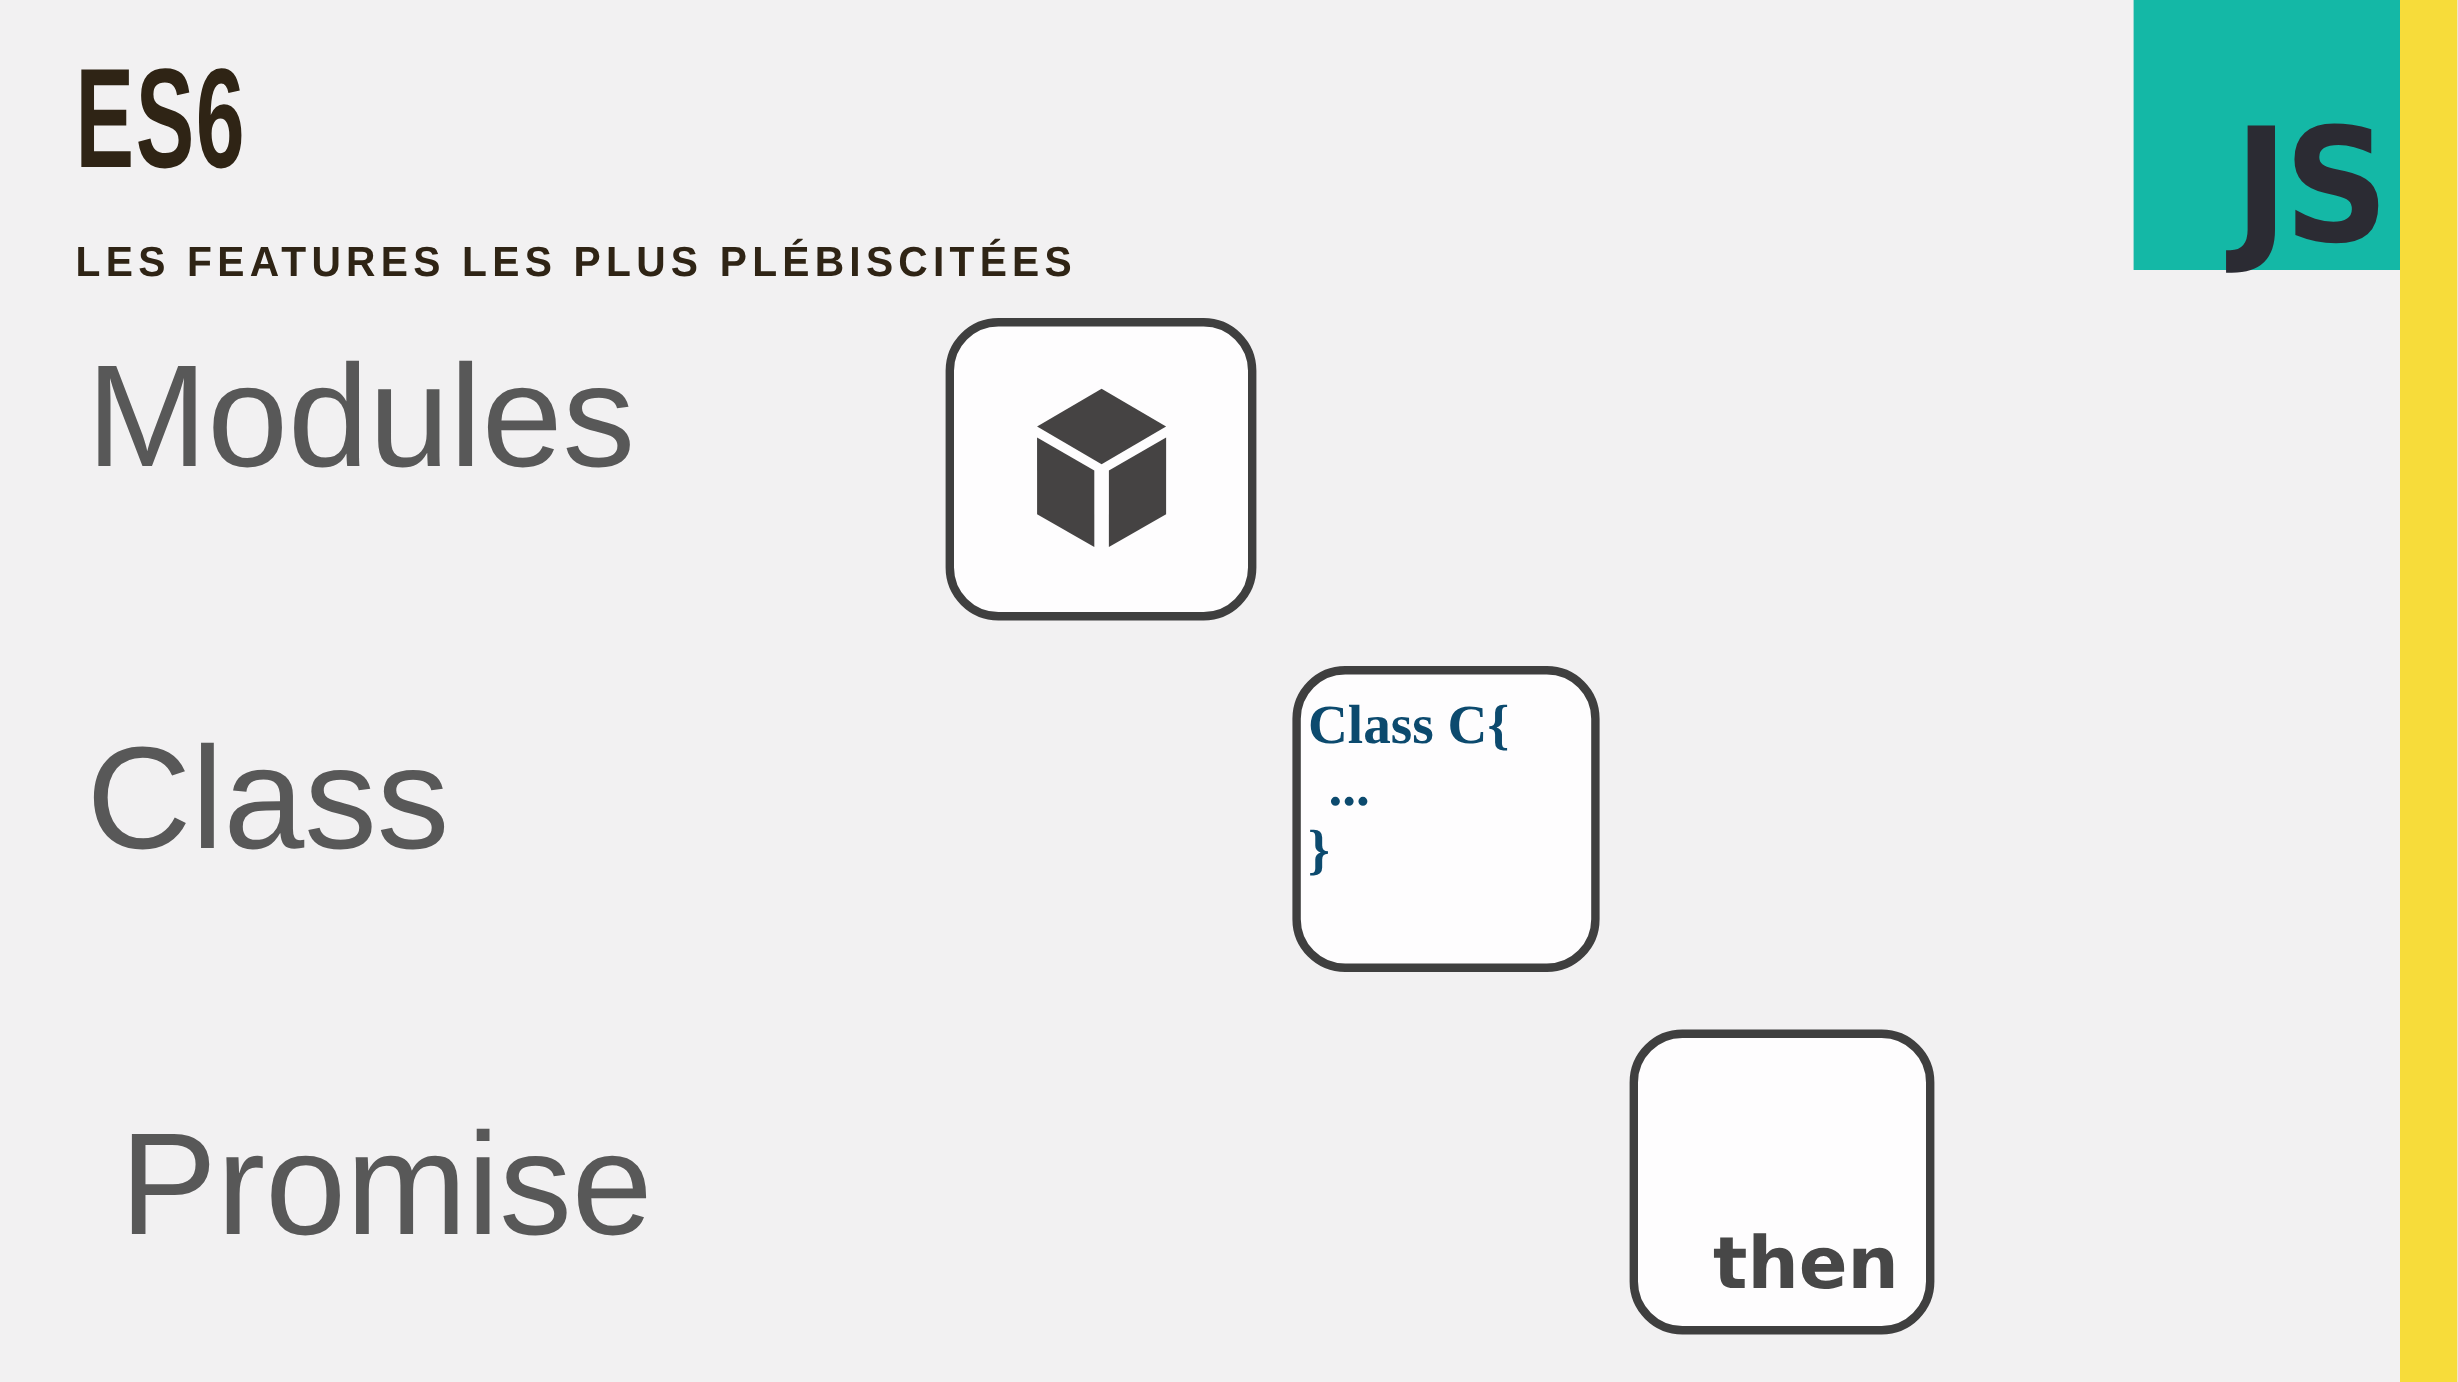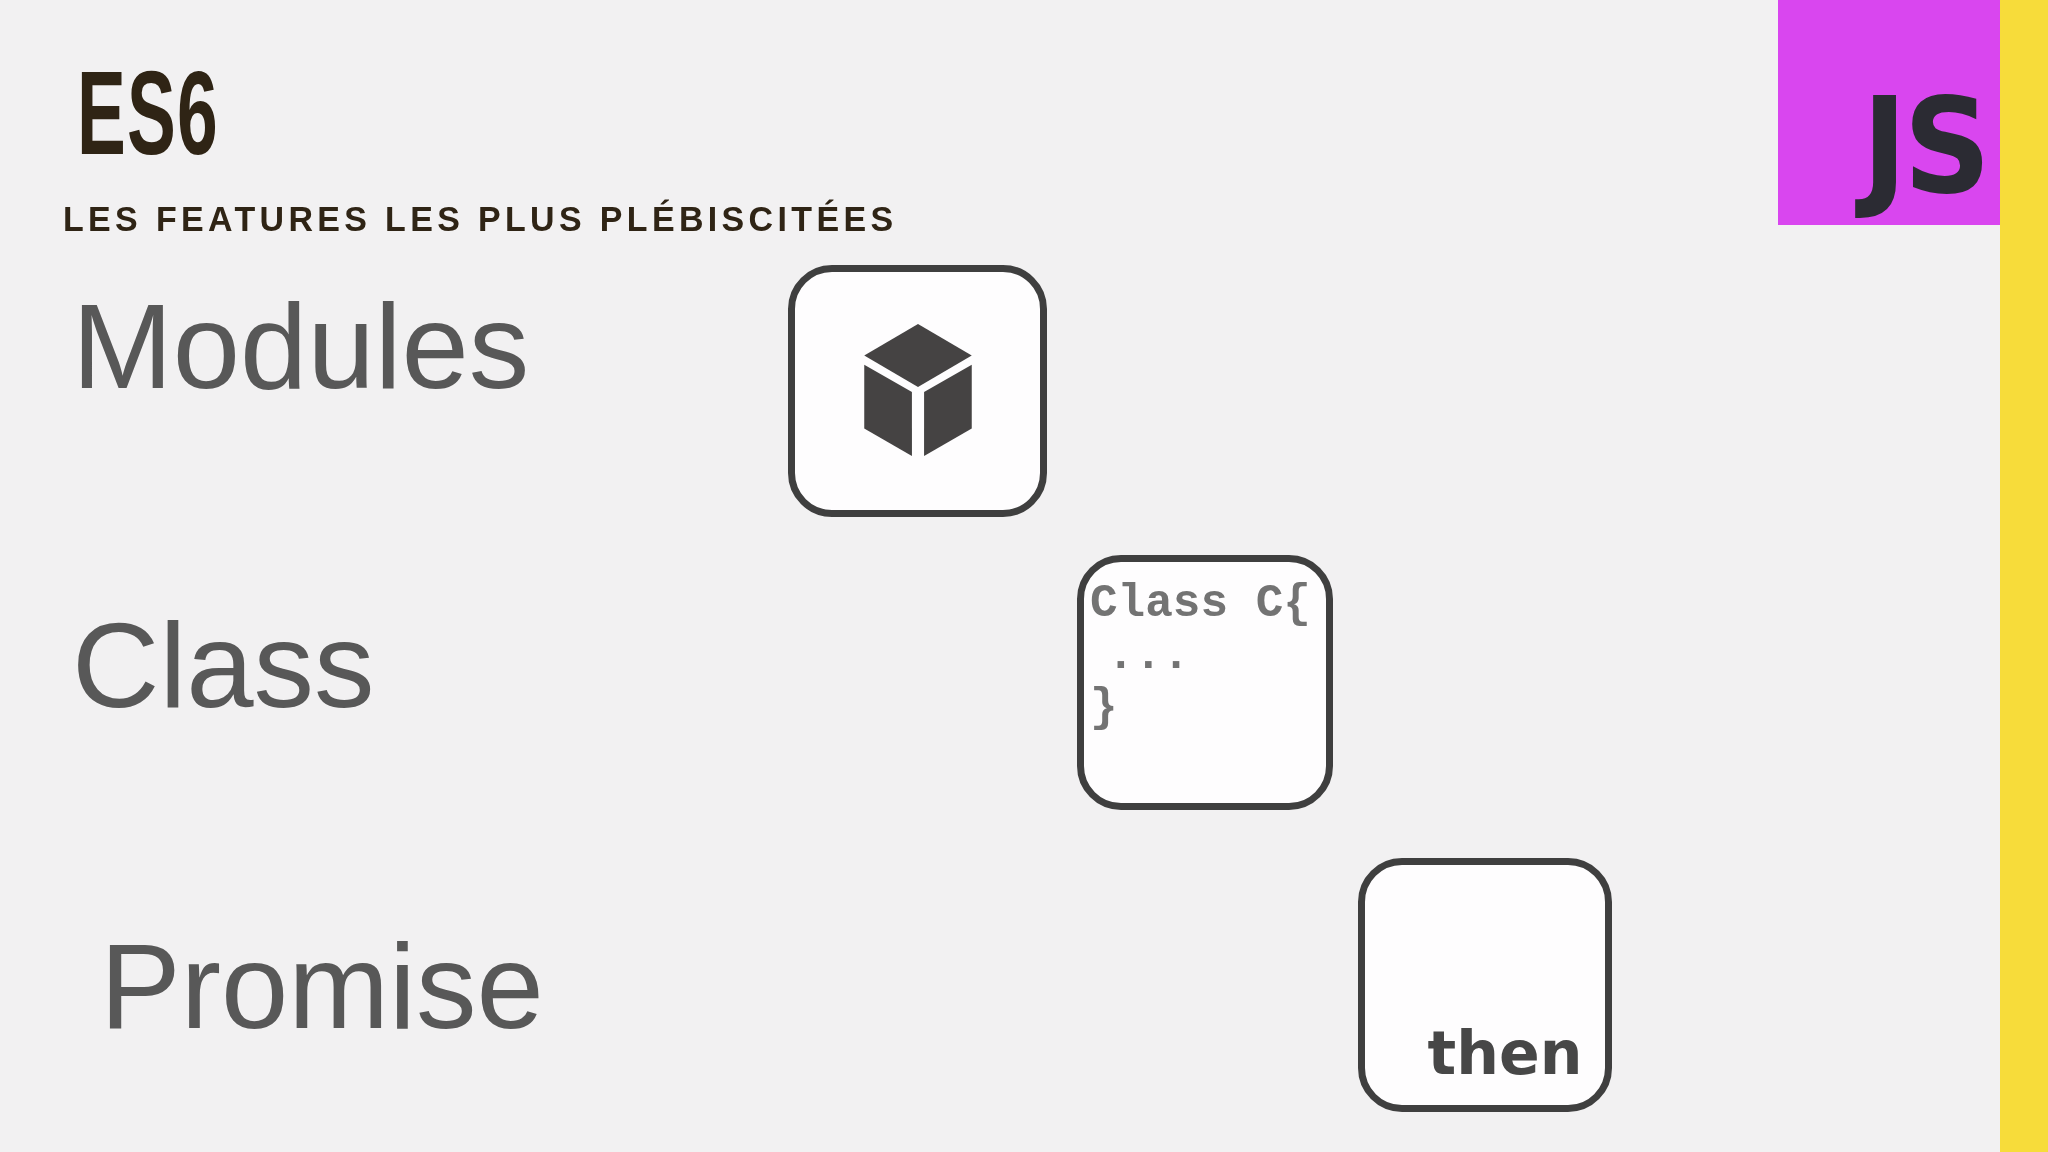--- a/index.html
+++ b/index.html
@@ -26,44 +26,44 @@
     background: #f7dc3a;
   }
 
   
   .js-badge {
     position: absolute;
     left: 1778px;
     top: 0;
     width: 222px;
     height: 225px;
-    background: #d946ef;
+    background: #14b8a6;
     display: flex;
     align-items: flex-end;
     justify-content: flex-end;
-    padding: 0 13px 16px 0;
+    padding: 0 13px 6px 0;
     box-sizing: border-box;
   }
   .js-badge span {
     font-family: "DejaVu Sans", sans-serif;
     font-weight: 700;
     font-size: 132px;
     line-height: 0.95;
     letter-spacing: -4px;
     color: #2b2b33;
     transform: scaleX(0.92);
     transform-origin: right bottom;
   }
 
   
   .title {
     position: absolute;
     left: 63px;
     top: 40px;
-    margin: 14px;
+    margin: 0;
     color: #2f2415;
     font-weight: 800;
     font-size: 118px;
     line-height: 1;
     white-space: nowrap;
   }
   .title .condense {
     display: inline-block;
     transform: scaleX(0.62);
     transform-origin: left center;
@@ -137,25 +137,25 @@
     box-sizing: border-box;
   }
 
   .cube-svg {
     width: 130px;
     height: 142px;
     display: block;
   }
 
   .code-line {
-    font-family: Liberation Mono, monospace;
+    font-family: Liberation Serif, serif;
     font-weight: 700;
     font-size: 46px;
     line-height: 52px;
-    color: #737373;
+    color: #0c4a6e;
     white-space: pre;
   }
   .code-line.indent { padding-left: 17px; }
 
   .then-label {
     font-family: "DejaVu Sans", sans-serif;
     font-weight: 700;
     font-size: 60px;
     color: #474747;
     line-height: 1;

